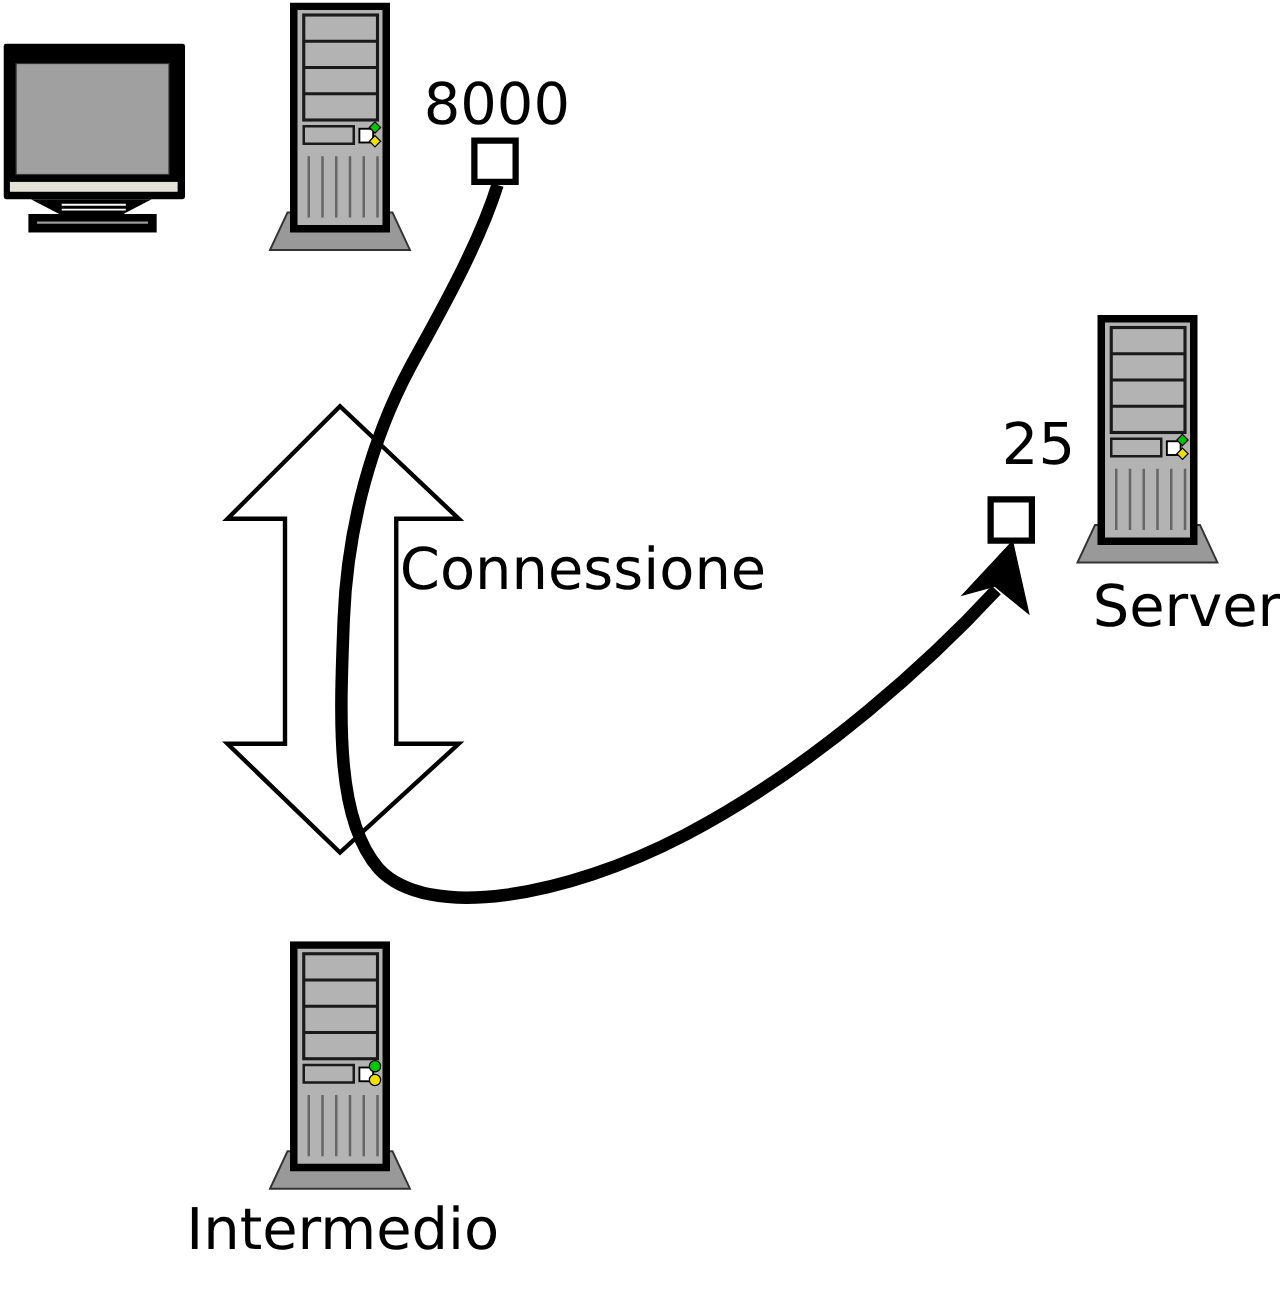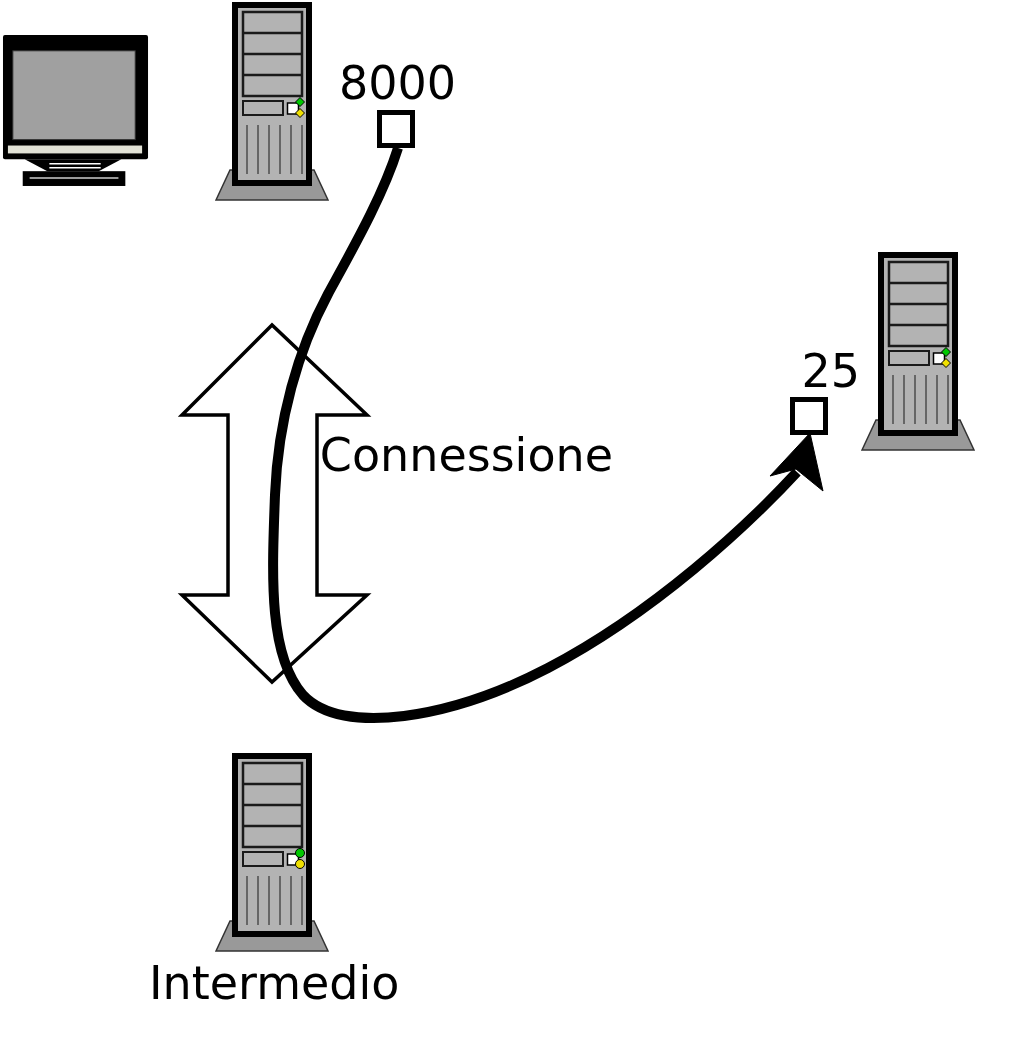--- a/index.html
+++ b/index.html
@@ -79,21 +79,22 @@
     </svg>
 
   <svg viewBox="0 0 120 200" style="left:212px;top:753px;width:120px;height:200px">
       <use href="#tower-c"></use>
     </svg>
 
   <div class="port" style="left:377px;top:110px"></div>
   <div class="port" style="left:790px;top:397px"></div>
 
   <div class="label" style="left:336px;top:56px;width:120px">8000</div>
-  <div class="label" style="left:760px;top:344px;width:100px">25</div>
+  <div class="label" style="left:760px;top:328px;width:100px">25</div>
+  <div class="label" style="left:825px;top:458px;width:200px">Server</div>
   <div class="label" style="left:149px;top:956px;width:250px">Intermedio</div>
   <div class="label" style="left:313px;top:428px;width:300px">
     <span>Connessione</span><br>
   </div>
 
   <svg class="overlay" viewBox="0 0 1024 1038" style="left:0;top:0;width:1024px;height:1038px">
     <polygon points="272,325 182,415 228,415 228,595 182,595 272,682 367,595 317,595 317,415 367,415" fill="#ffffff" stroke="var(--line,#000000)" stroke-width="3.5" stroke-linejoin="miter"></polygon>
     <path d="M 398 148 C 383 196, 352 250, 328 294 C 298 350, 278 420, 275 495 C 272 575, 268 655, 303 695 C 342 737, 452 718, 548 668 C 655 612, 748 525, 797 472" fill="none" stroke="var(--line,#000000)" stroke-width="10"></path>
     <polygon points="810,433 823,491 796,469 770,476" fill="var(--line,#000000)" stroke="var(--line,#000000)" stroke-width="1"></polygon>
   </svg>

